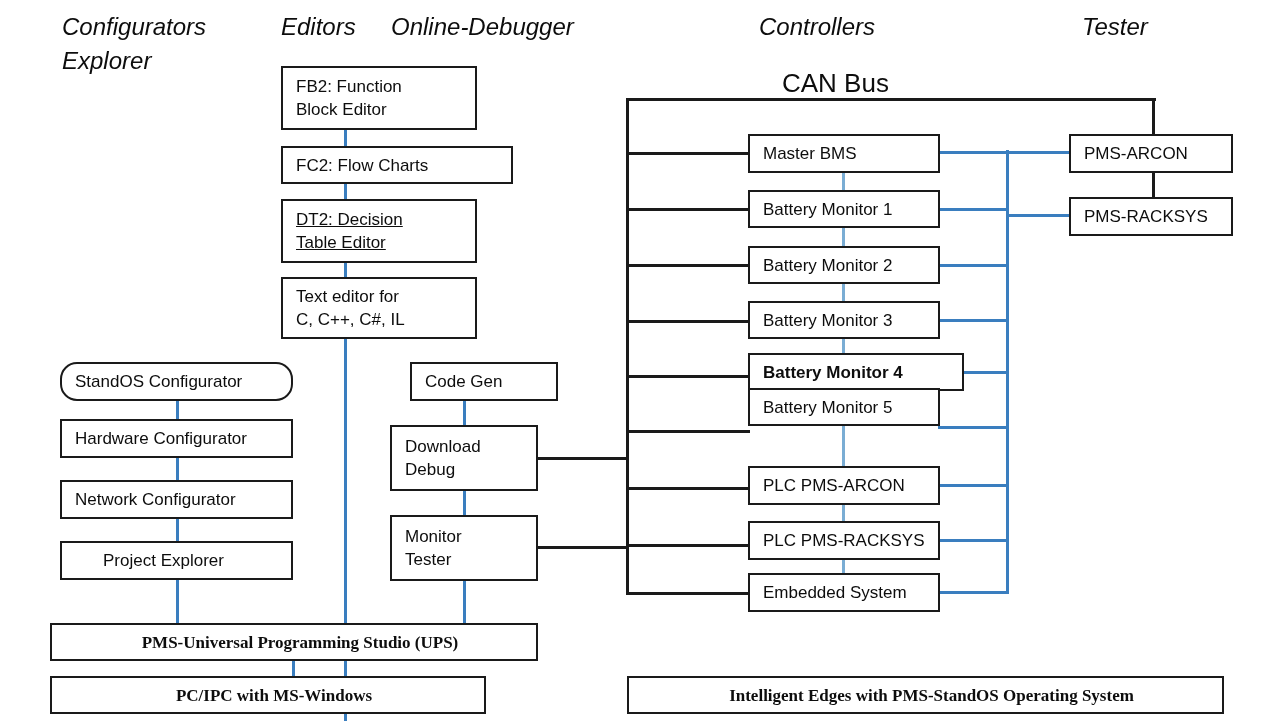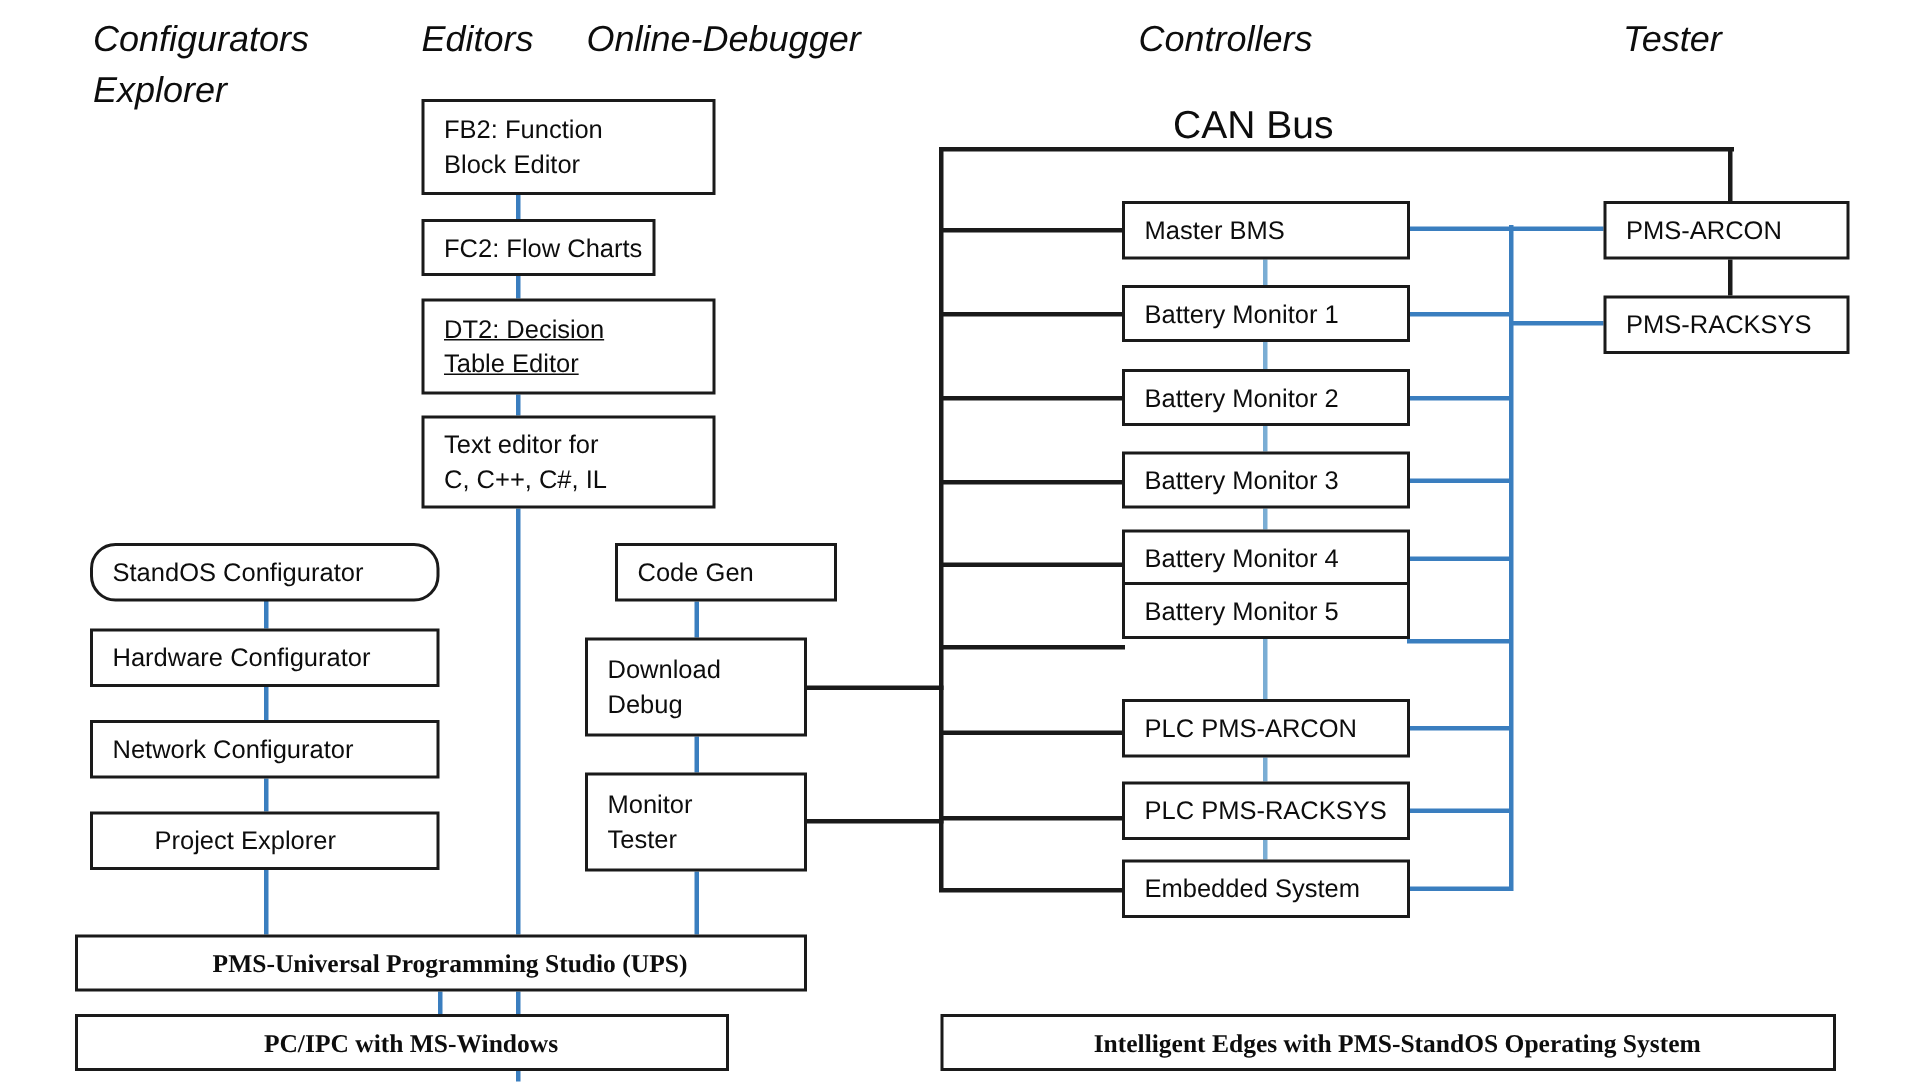--- a/index.html
+++ b/index.html
@@ -60,21 +60,21 @@
 Explorer</div>
   <div class="hdr" style="left:281px;top:10px;">Editors</div>
   <div class="hdr" style="left:391px;top:10px;">Online-Debugger</div>
   <div class="hdr" style="left:759px;top:10px;">Controllers</div>
   <div class="hdr" style="left:1082px;top:10px;">Tester</div>
 
   <div class="vline" style="left:344px;top:128px;height:625px;"></div>
 
   <div class="box" style="left:281px;top:66px;width:196px;height:64px;">FB2: Function
 Block Editor</div>
-  <div class="box" style="left:281px;top:146px;width:156px;height:38px;">FC2: Flow Charts</div>
+  <div class="box" style="left:281px;top:146px;width:232px;height:38px;">FC2: Flow Charts</div>
   <div class="box" style="left:281px;top:199px;width:196px;height:64px;text-decoration:underline;">DT2: Decision
 Table Editor</div>
   <div class="box" style="left:281px;top:277px;width:196px;height:62px;">Text editor for
 C, C++,  C#, IL</div>
 
   <div class="vline" style="left:176px;top:396px;height:228px;"></div>
 
   <div class="box" style="left:60px;top:362px;width:233px;height:39px;border-radius:17px;">StandOS Configurator</div>
   <div class="box" style="left:60px;top:419px;width:233px;height:39px;">Hardware Configurator</div>
   <div class="box" style="left:60px;top:480px;width:233px;height:39px;">Network Configurator</div>
@@ -108,21 +108,21 @@
   <div class="kline kh" style="left:626px;top:487px;width:124px;"></div>
   <div class="kline kh" style="left:626px;top:544px;width:124px;"></div>
   <div class="kline kh" style="left:626px;top:592px;width:124px;"></div>
 
   <div class="vline thin" style="left:842px;top:172px;height:422px;background:#7aadd4;z-index:1;"></div>
 
   <div class="box" style="left:748px;top:134px;width:192px;height:39px;">Master BMS</div>
   <div class="box" style="left:748px;top:190px;width:192px;height:38px;">Battery Monitor 1</div>
   <div class="box" style="left:748px;top:246px;width:192px;height:38px;">Battery Monitor 2</div>
   <div class="box" style="left:748px;top:301px;width:192px;height:38px;">Battery Monitor 3</div>
-  <div class="box" style="left:748px;top:353px;width:192px;height:38px;">Battery Monitor 4</div>
+  <div class="box" style="left:748px;top:353px;width:216px;height:38px;font-weight:bold;">Battery Monitor 4</div>
   <div class="box" style="left:748px;top:388px;width:192px;height:38px;">Battery Monitor 5</div>
   <div class="box" style="left:748px;top:466px;width:192px;height:39px;">PLC PMS-ARCON</div>
   <div class="box" style="left:748px;top:521px;width:192px;height:39px;">PLC PMS-RACKSYS</div>
   <div class="box" style="left:748px;top:573px;width:192px;height:39px;">Embedded System</div>
 
   <div class="vline" style="left:1006px;top:150px;height:444px;"></div>
 
   <div class="hline" style="left:938px;top:151px;width:70px;"></div>
   <div class="hline" style="left:938px;top:208px;width:70px;"></div>
   <div class="hline" style="left:938px;top:264px;width:70px;"></div>

